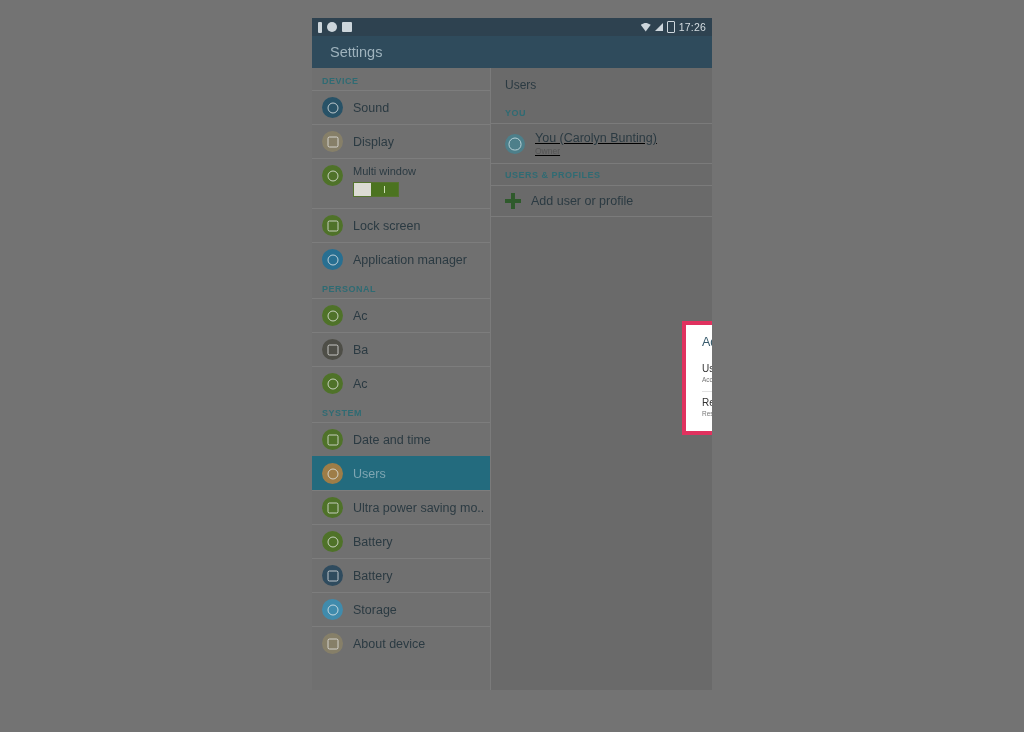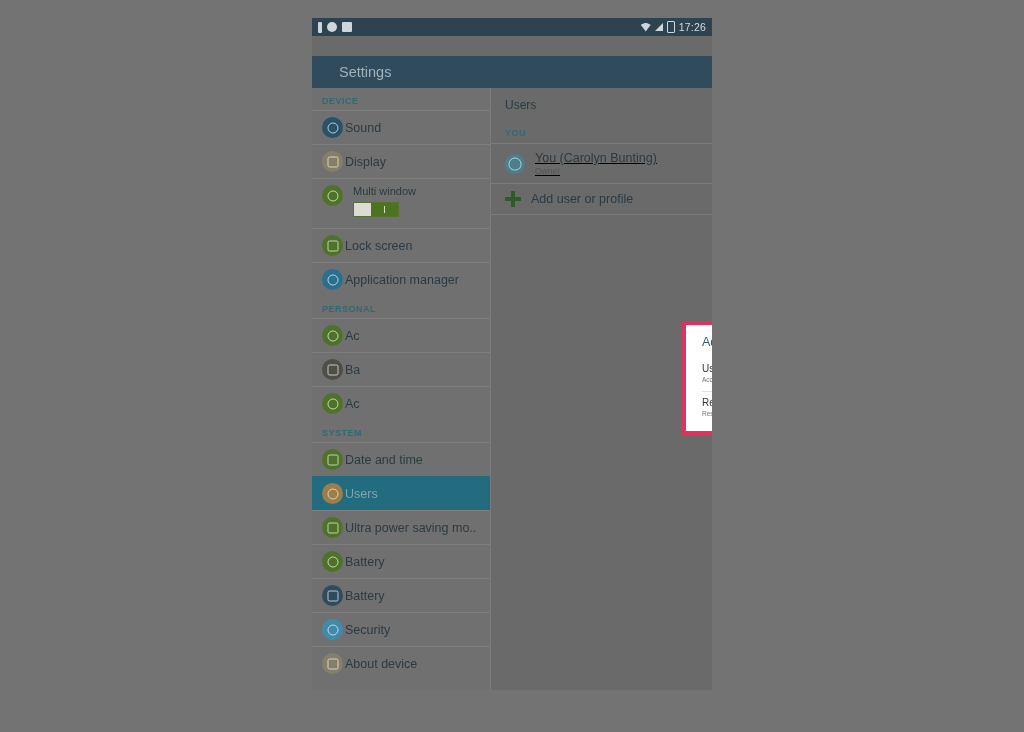--- a/index.html
+++ b/index.html
@@ -77,23 +77,22 @@
     display: inline-block;
   }
   #clock { font-size: 10.5px; letter-spacing: 0.2px; }
 
   
   #actionbar {
     height: 32px;
     background: #2f4b5c;
     display: flex;
     align-items: center;
-    padding-left: 27px;
-    box-sizing: border-box;
-    margin-top: 20px;
+    padding-left: 18px;
+    box-sizing: border-box;
   }
   #actionbar .title {
     color: #9fb3bd;
     font-size: 14.5px;
   }
 
   
   #body {
     position: relative;
     display: flex;
@@ -129,21 +128,21 @@
     height: 34px;
     padding-left: 10px;
     border-top: 1px solid #7d7d7d;
     box-sizing: border-box;
     position: relative;
   }
   .row:first-of-type { border-top: 1px solid #7d7d7d; }
   .row .label {
     color: #2b3a42;
     font-size: 12.5px;
-    margin-left: 2px;
+    margin-left: 10px;
   }
   .row.selected {
     background: #236b7e;
     border-top: 1px solid #236b7e;
   }
   .row.selected .label { color: #7fa6b2; }
 
   .row.tall { height: 50px; align-items: flex-start; padding-top: 6px; }
 
   .ico {
@@ -339,38 +338,39 @@
           <div class="row">
             <span class="ico round" style="background: rgb(75, 115, 32);"></span>
             <span class="label">Battery</span>
           </div>
           <div class="row">
             <span class="ico" style="background: rgb(39, 71, 92);"></span>
             <span class="label">Battery</span>
           </div>
           <div class="row">
             <span class="ico round" style="background: rgb(58, 143, 181);"></span>
-            <span class="label">Security</span>
+            <span class="label">Storage</span>
           </div>
           <div class="row">
             <span class="ico" style="background: rgb(138, 130, 104);"></span>
             <span class="label">About device</span>
           </div>
         </div>
 
       <div id="rightpane">
         <div class="rp-title">Users</div>
         <div class="rp-head">YOU</div>
         <div class="rp-row">
           <span class="avatar"></span>
           <span class="rp-user">
             <span class="n">You (Carolyn Bunting)</span>
             <span class="s">Owner</span>
           </span>
         </div>
+        <div class="rp-head">USERS &amp; PROFILES</div>
         <div class="rp-row">
           <span class="plus"></span>
           <span class="rp-add-label">Add user or profile</span>
         </div>
       </div>
 
     </div>
 
     <div id="dialog">
       <div class="inner">

